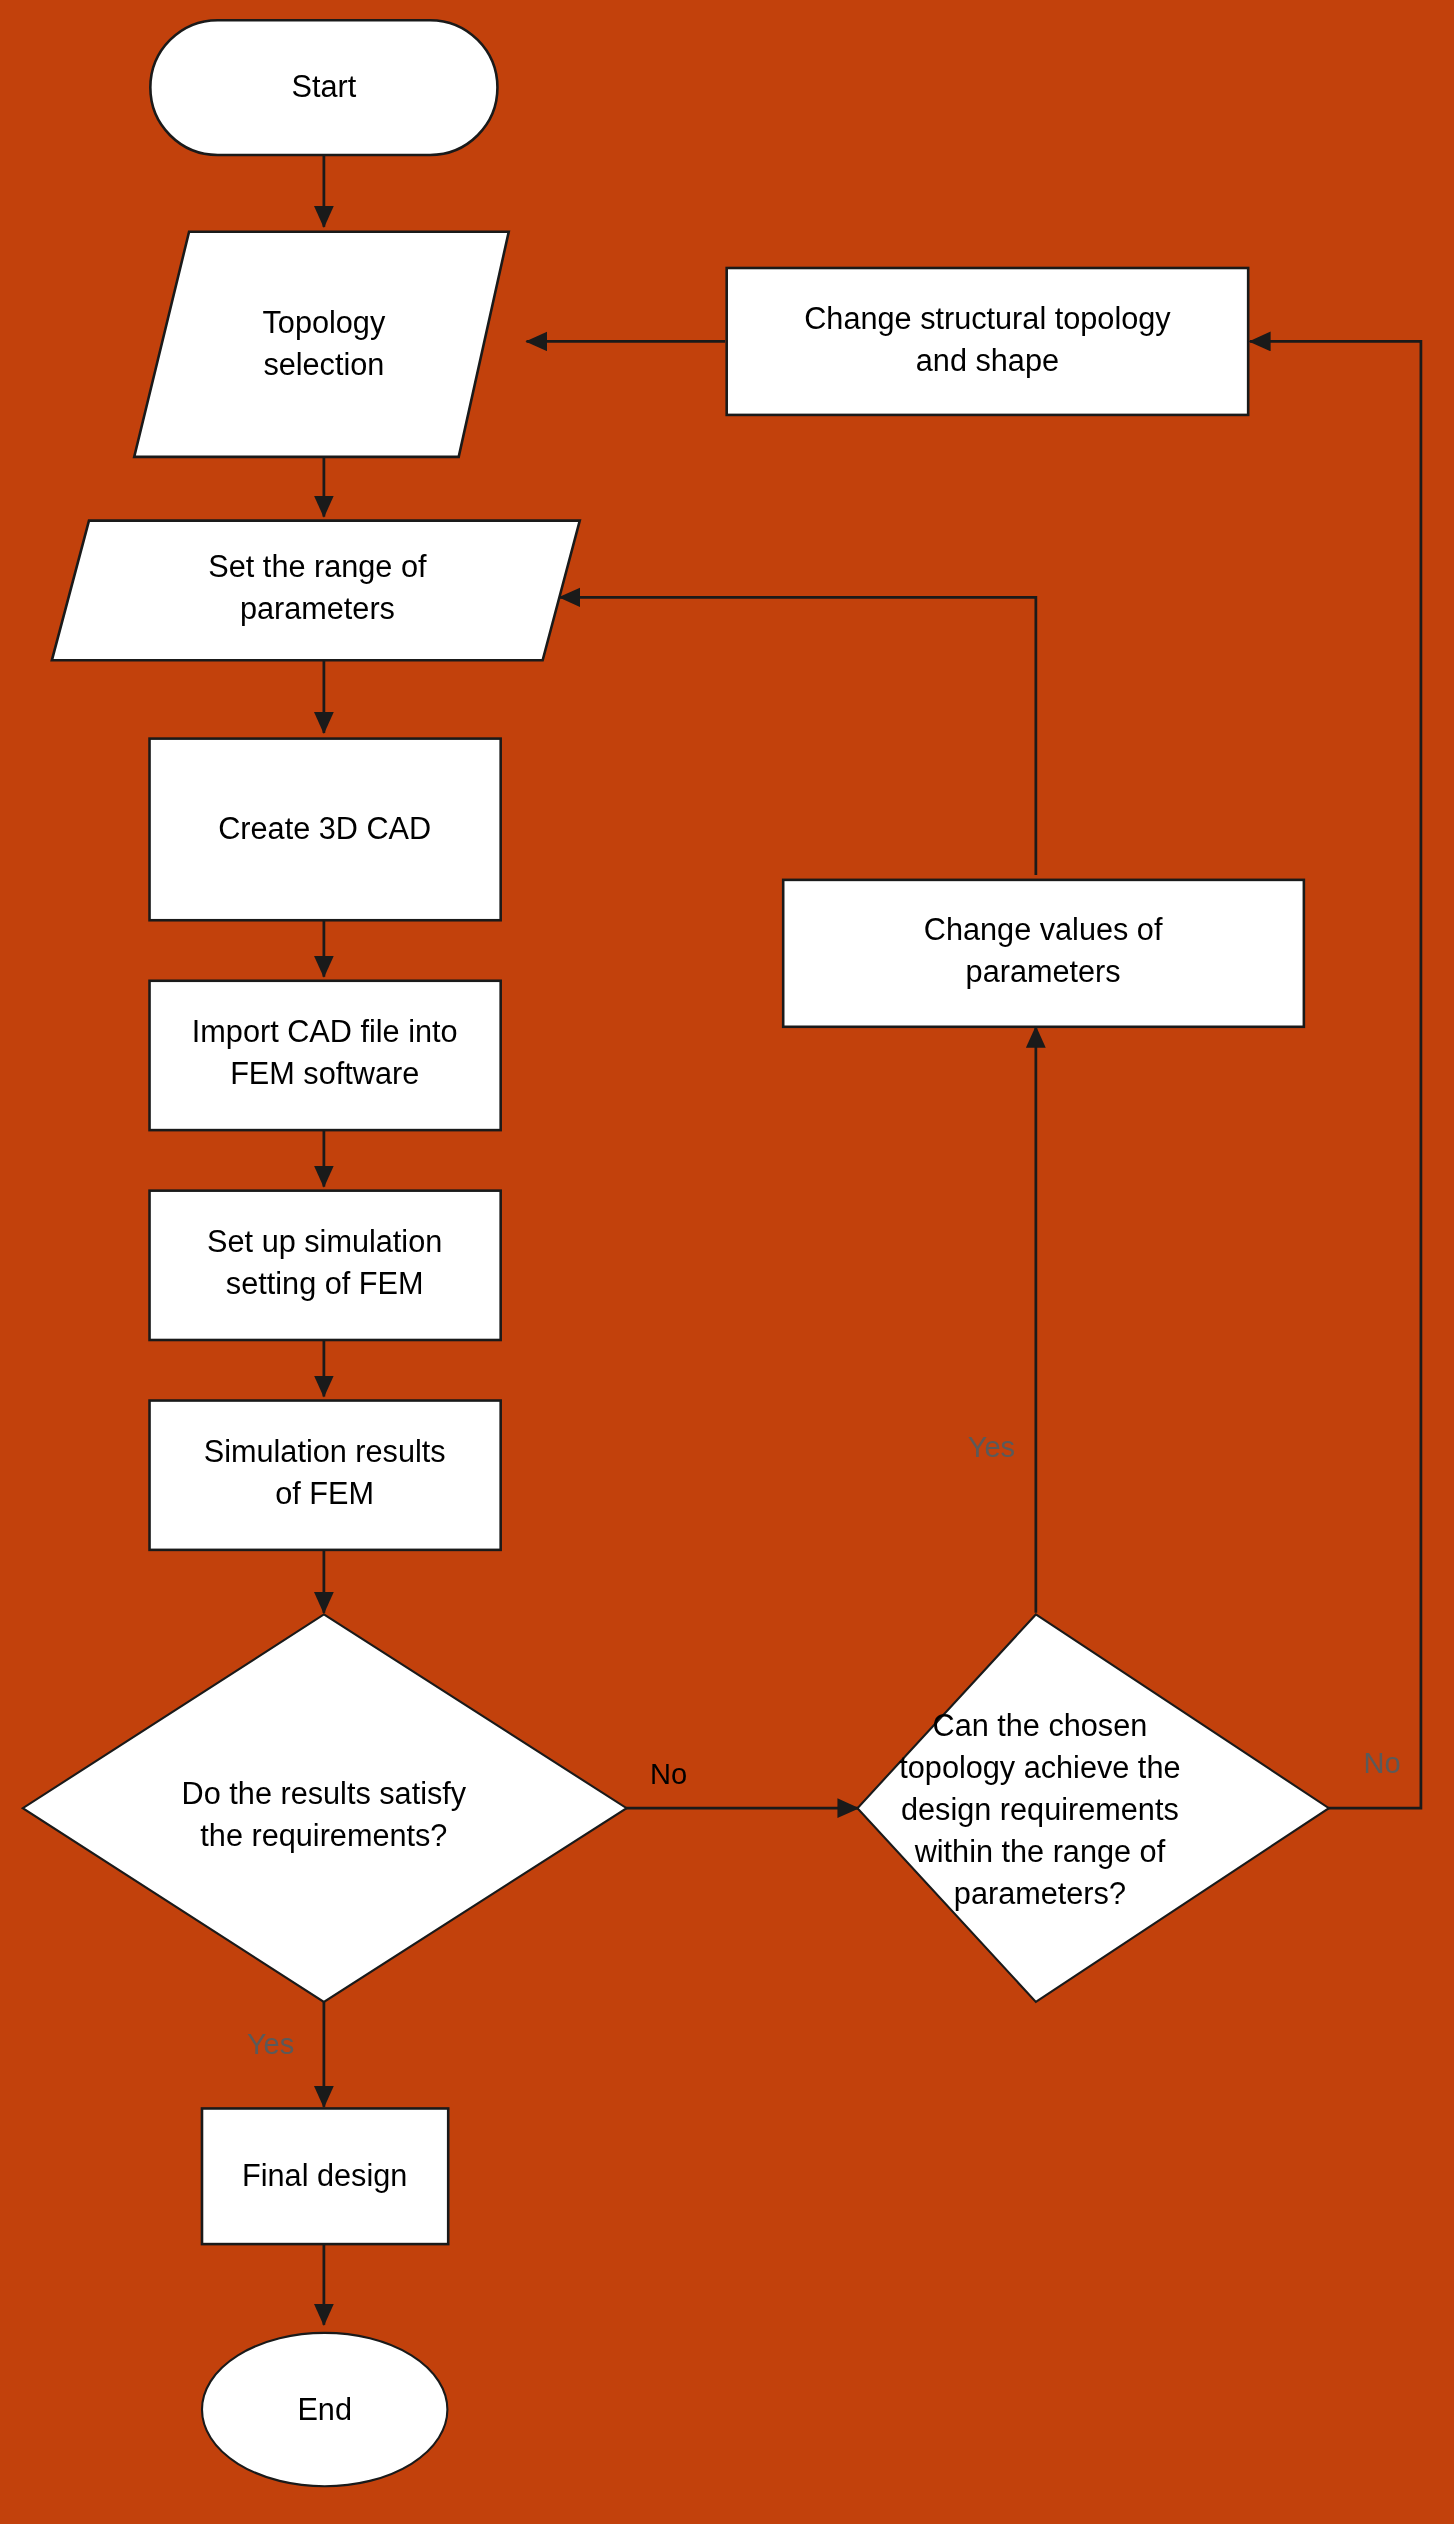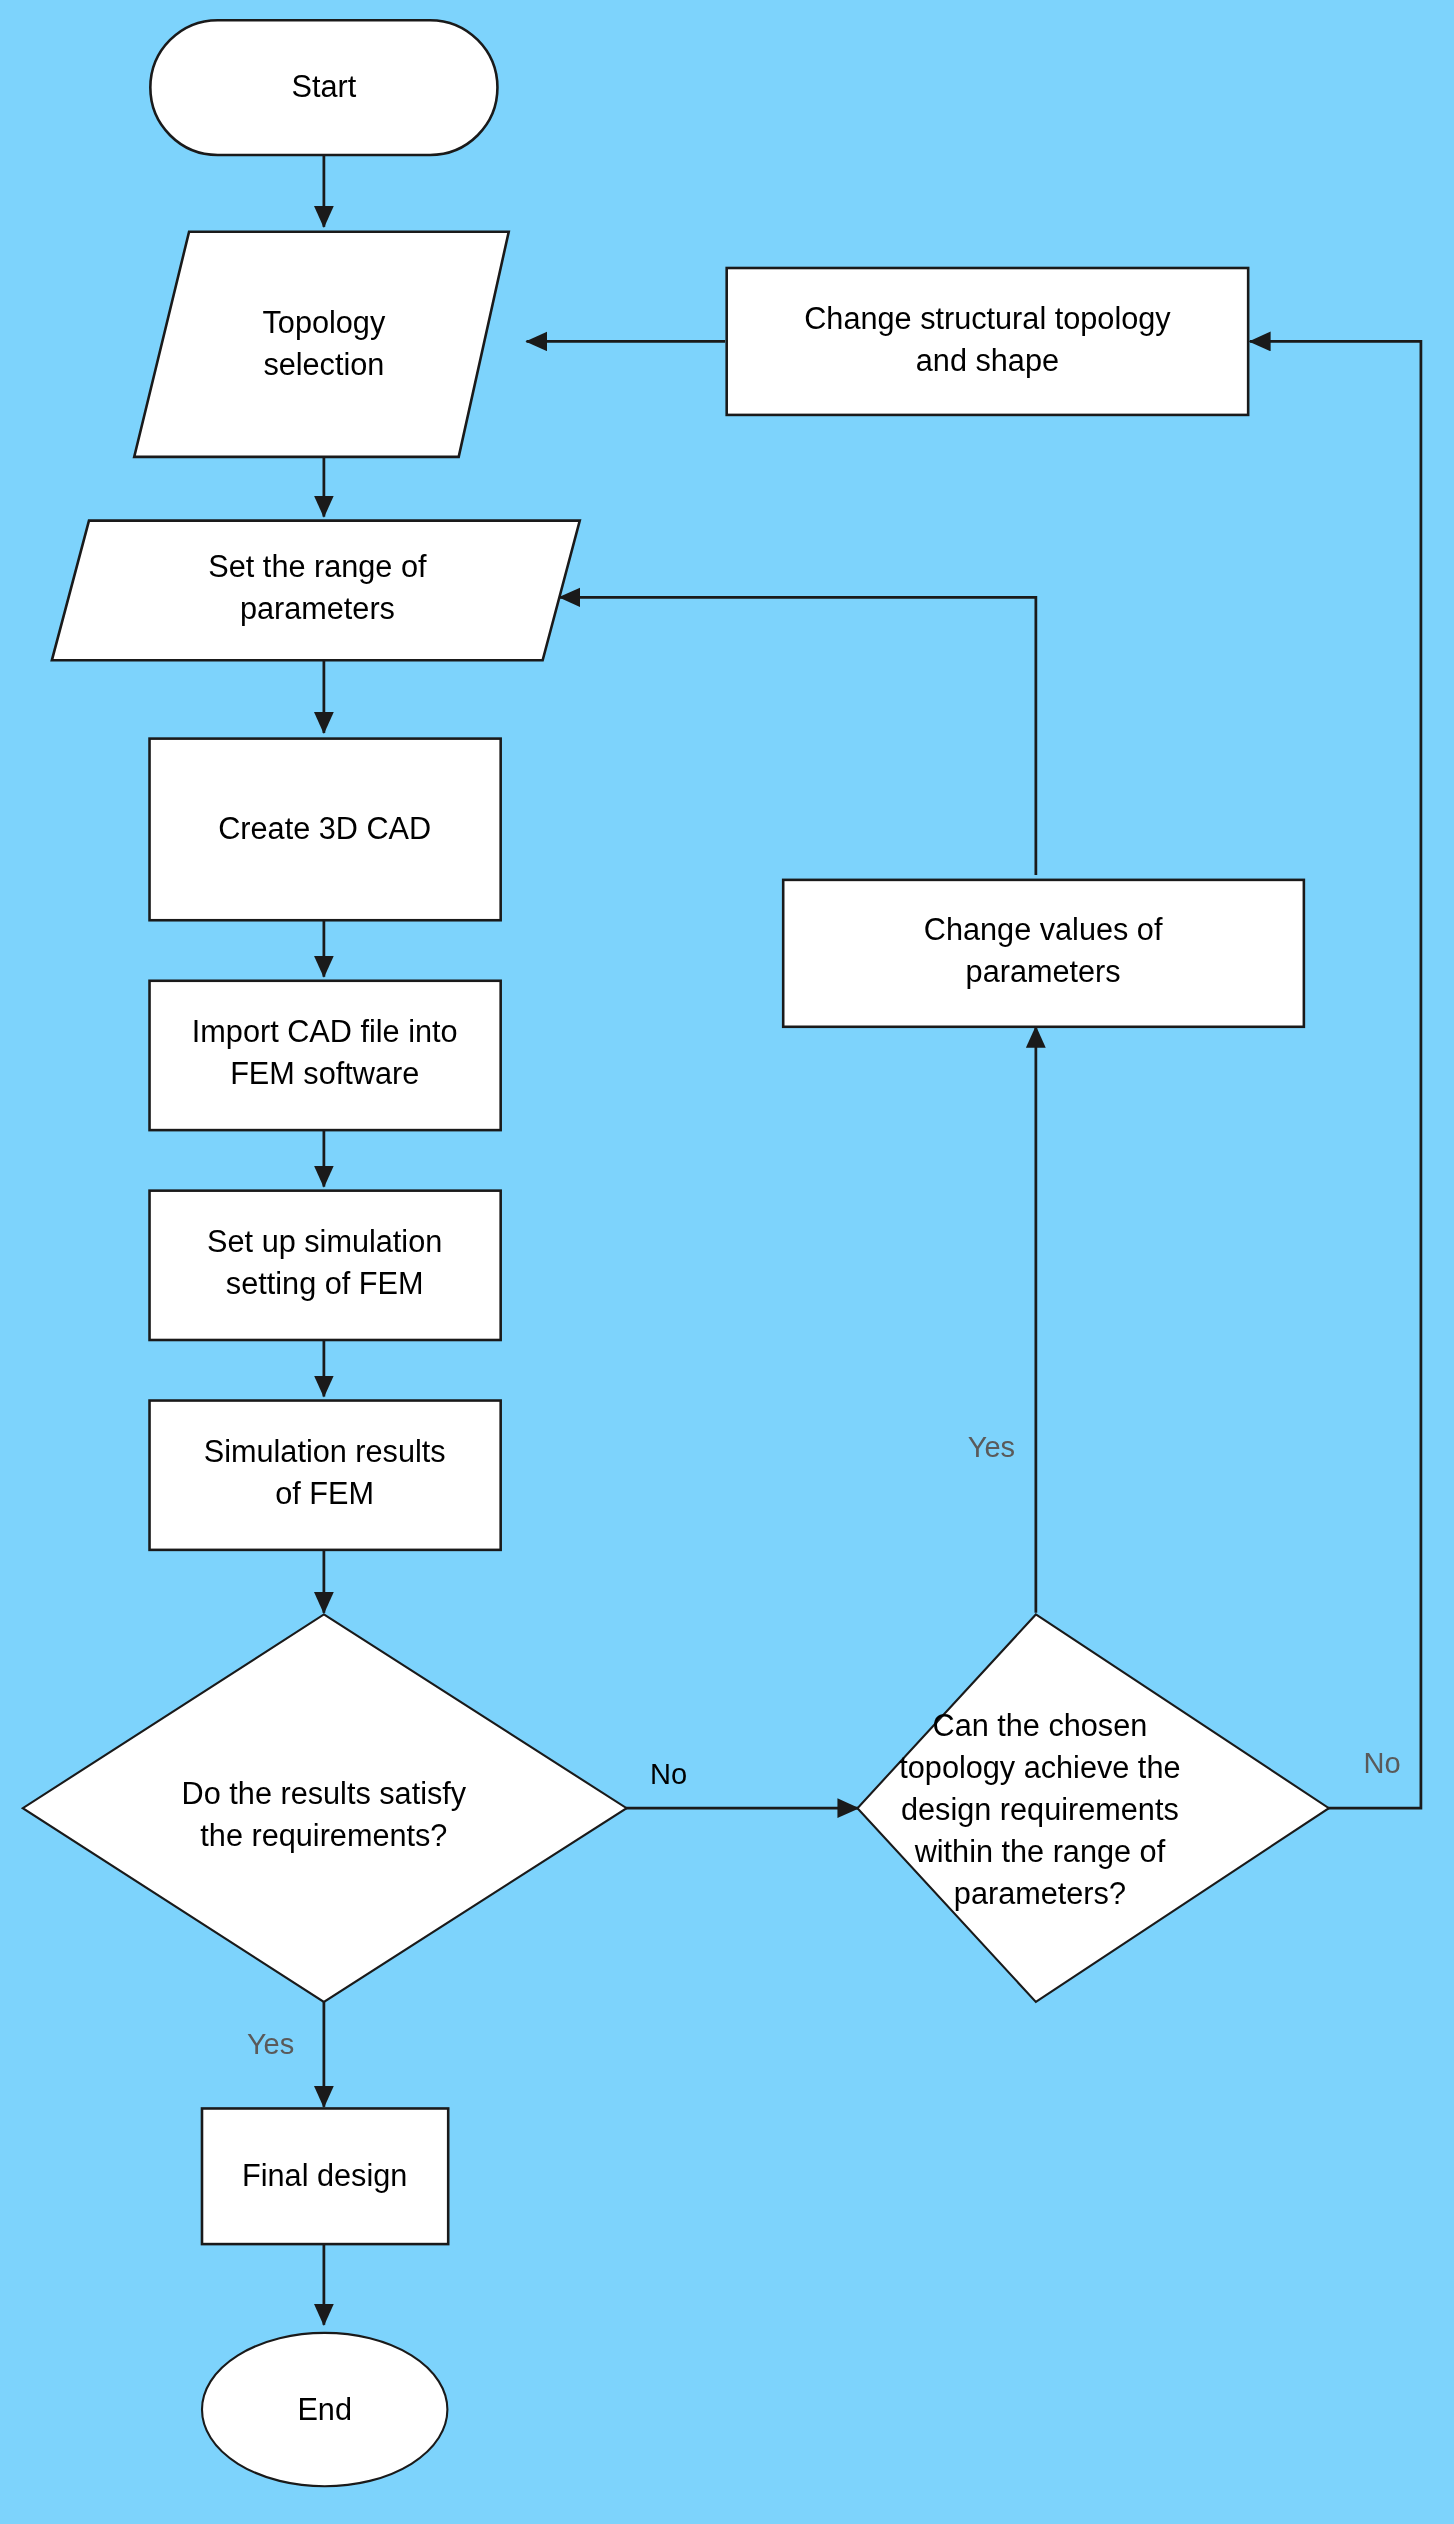--- a/index.html
+++ b/index.html
@@ -7,21 +7,21 @@
     padding: 0;
     background: #ffffff;
   }
   body {
     font-family: "Liberation Sans", sans-serif;
   }
   #flowchart-root {
     width: 1455px;
     height: 2525px;
     position: relative;
-    background: #7dd3fc;
+    background: #c2410c;
     overflow: hidden;
   }
   svg.flow {
     display: block;
     width: 1455px;
     height: 2525px;
   }
   .shape {
     fill: #ffffff;
     stroke: #1a1a1a;

